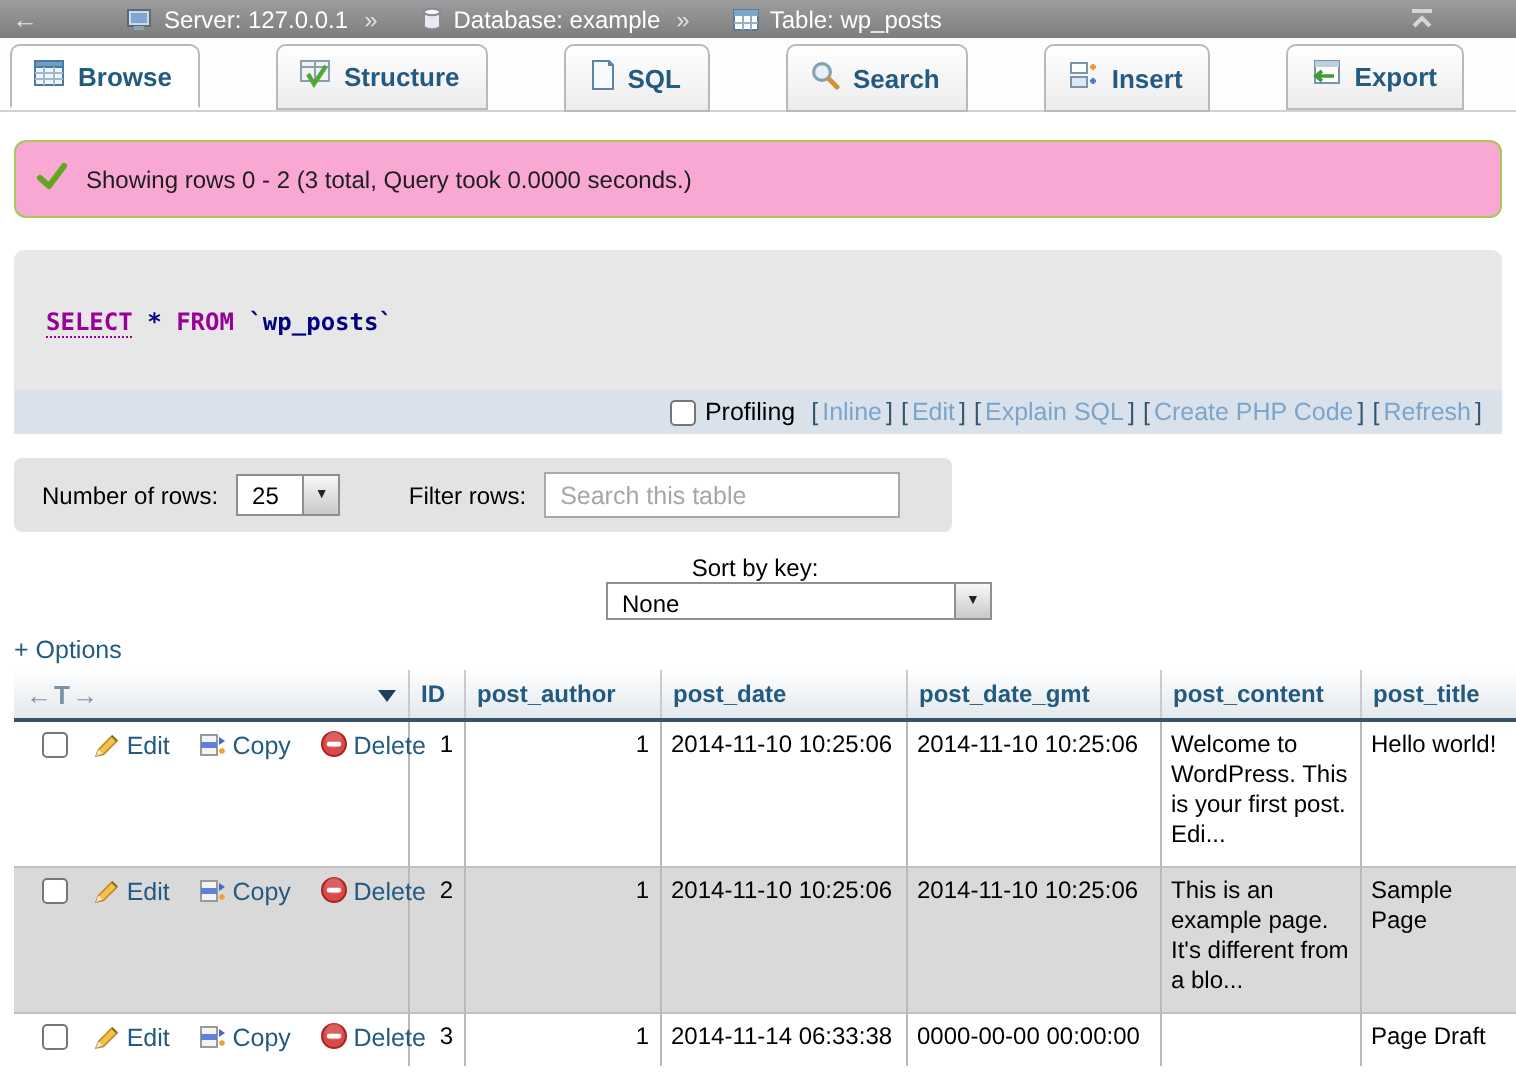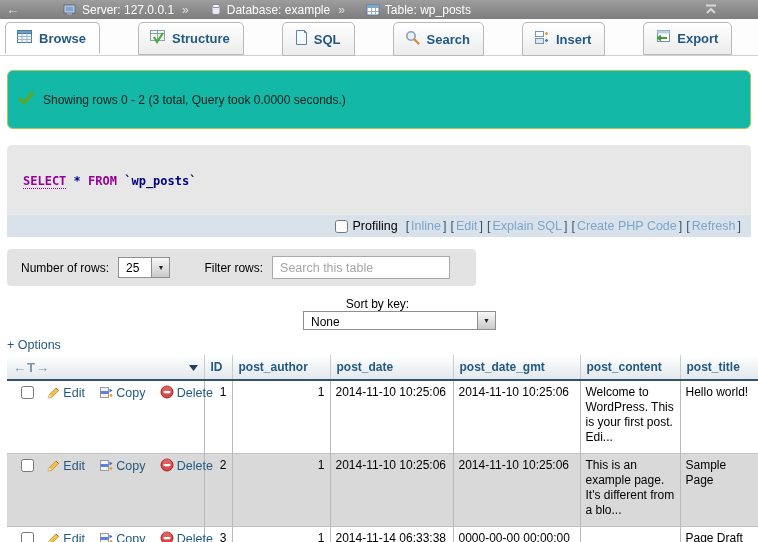--- a/index.html
+++ b/index.html
@@ -13,22 +13,22 @@
   .crumb-sep{color:#e0e0e0;margin:0 3px;}
   .collapse{position:absolute;right:40px;top:4px;}
   
   .tabstrip{display:flex;align-items:flex-start;padding:3px 0 0 5px;border-bottom:1px solid #d2d2d2;background:#fdfdfd;gap:36px;}
   .tab{display:flex;align-items:center;gap:7px;padding:7px 13px 7px 11px;margin-right:2px;
     border:1px solid #b9b9b9;border-radius:5px 5px 0 0;background:linear-gradient(#ffffff,#ececec);
     margin-bottom:-1px;cursor:pointer;}
   .tab.active{background:#fff;border-bottom-color:#fff;}
   .tab .tlabel{color:#235a81;font-weight:bold;font-size:13px;}
   
-  .message{margin:14px 7px 0 7px;background:#14b8a6;border:1px solid #a5c956;border-radius:6px;
-    padding:20px 10px;display:flex;align-items:center;gap:9px;color:#1d1d1d;}
+  .message{margin:14px 7px 0 7px;background:#f9a8d4;border:1px solid #a5c956;border-radius:6px;
+    padding:10px 10px;display:flex;align-items:center;gap:9px;color:#1d1d1d;}
   
   .sqlbox{margin:16px 7px 0 7px;background:#e7e7e7;border-radius:5px 5px 0 0;}
   .sqlquery{padding:29px 16px 27px 16px;font-family:"DejaVu Sans Mono",monospace;font-size:12px;font-weight:bold;}
   .kw{color:#990099;}
   .kw.dotted{border-bottom:1px dotted #990099;}
   .ident{color:#000080;}
   .sqlactions{background:#d9e2eb;padding:4px 8px;display:flex;justify-content:flex-end;align-items:flex-end;
     font-size:12.5px;}
   .sqlactions input{margin:0 4px 0 0;}
   .br{color:#35566f;margin:0 2px;}

